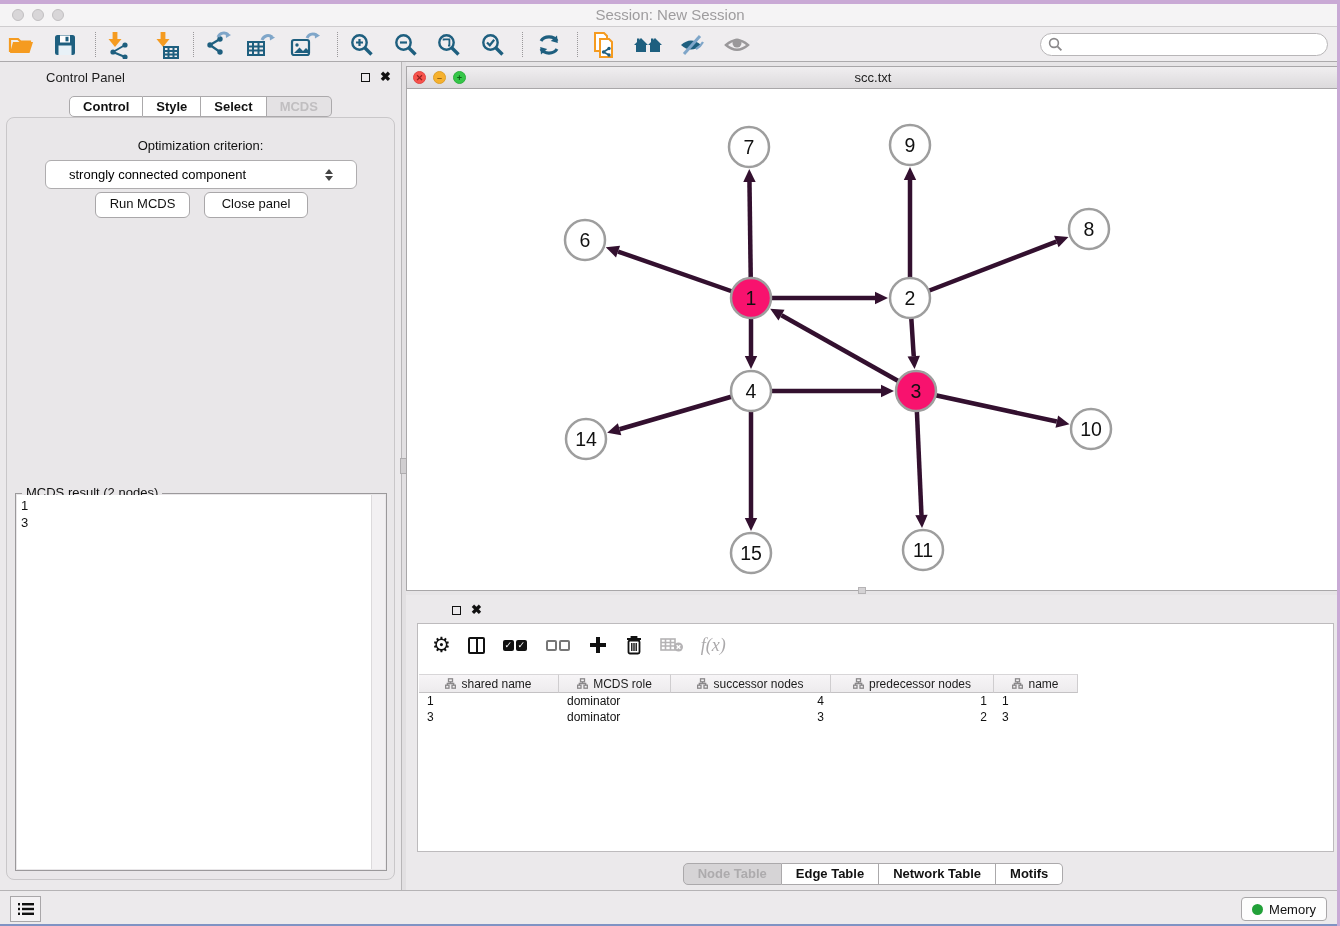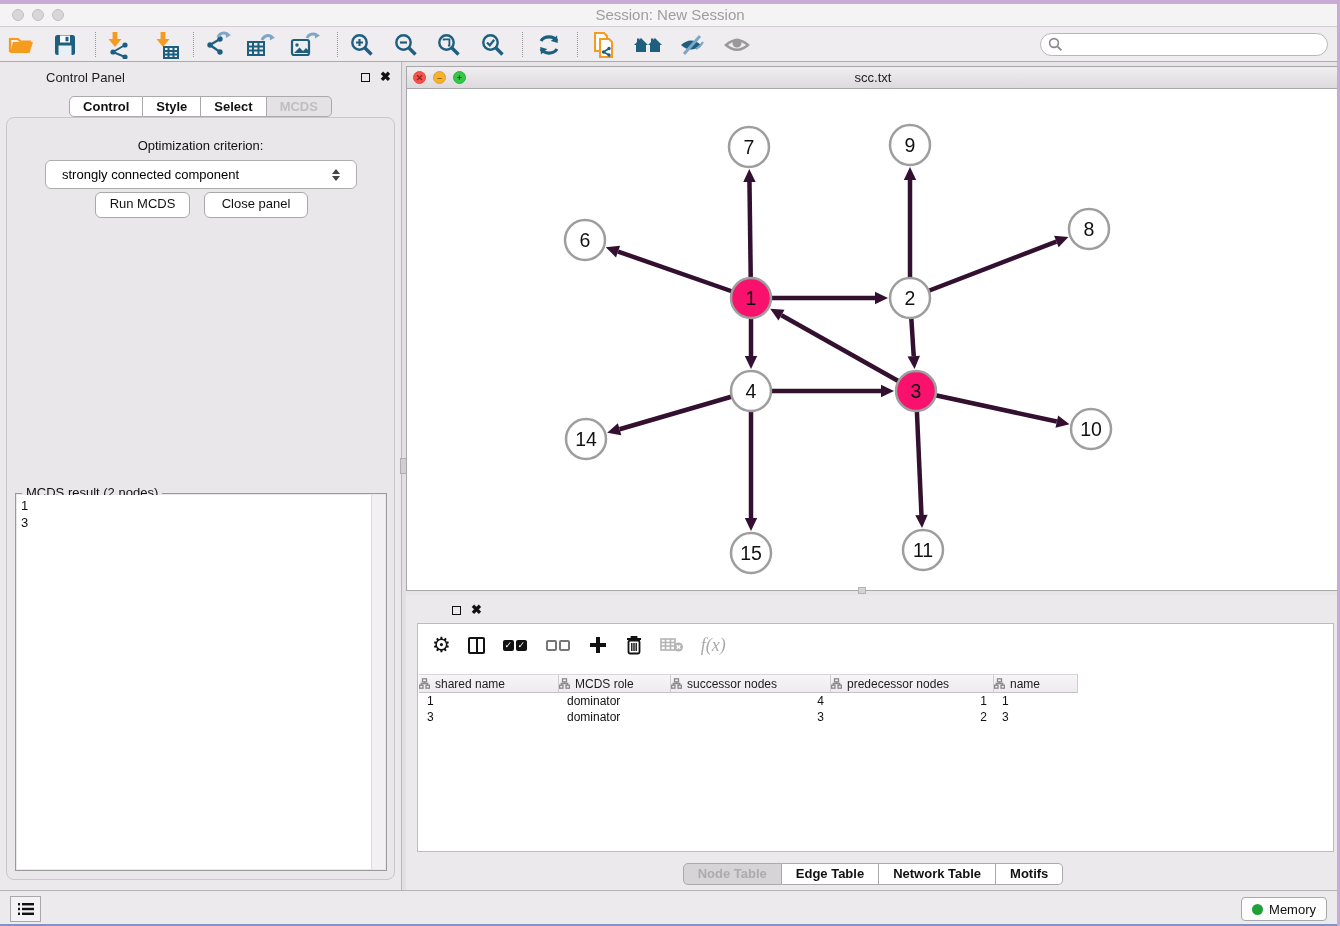--- a/index.html
+++ b/index.html
@@ -30,21 +30,21 @@
   .panel-head .ph-title { font-size:13px; color:#1c1c1c; flex:1; }
   .float-ic { width:9px; height:9px; border:1.5px solid #111; display:inline-block; margin-right:10px; }
   .close-ic { font-size:13px; font-weight:bold; color:#111; line-height:10px; }
   #control-tabs { position:absolute; left:0; top:96px; width:401px; display:flex; justify-content:center; }
   .ctab { height:21px; line-height:19px; padding:0 13px; background:#fff; border:1px solid #ABA9AB; border-left:none; font-size:13px; font-weight:600; color:#111; }
   .ctab:first-child { border-left:1px solid #ABA9AB; border-radius:5px 0 0 5px; }
   .ctab:last-child { border-radius:0 5px 5px 0; }
   .ctab.sel { background:#E4E2E4; color:#C0BEC0; }
   #cp-body { position:absolute; left:6px; top:117px; width:389px; height:763px; background:#E9E7E9; border:1px solid #C9C7C9; border-radius:8px; }
   #opt-label { position:absolute; left:0; top:20px; width:100%; text-align:center; font-size:13px; color:#111; }
-  #criterion { position:absolute; left:38px; top:42px; width:312px; height:29px; background:#fff; border:1px solid #AFADAF; border-radius:6px; display:flex; align-items:center; padding:0 16px; font-size:13px; }
+  #criterion { position:absolute; left:38px; top:42px; width:312px; height:29px; background:#fff; border:1px solid #AFADAF; border-radius:6px; display:flex; align-items:center; padding:0 23px; font-size:13px; }
   #criterion .val { flex:1; }
   .stepper { display:flex; flex-direction:column; gap:2px; align-items:center; }
   .stepper i { width:0; height:0; border-left:4px solid transparent; border-right:4px solid transparent; display:block; }
   .stepper .up { border-bottom:5px solid #444; }
   .stepper .dn { border-top:5px solid #444; }
   .btn { position:absolute; top:74px; height:26px; background:#fff; border:1px solid #A9A7A9; border-radius:6px; font-size:13px; color:#111; text-align:center; line-height:21px; }
   #run-btn { left:88px; width:95px; }
   #closep-btn { left:197px; width:104px; }
   #result-box { position:absolute; left:8px; top:375px; width:372px; height:378px; border:1px solid #9B999B; background:#E9E7E9; }
   #result-legend { position:absolute; left:6px; top:-9px; background:#E9E7E9; padding:0 4px; font-size:13px; color:#111; }
@@ -73,21 +73,21 @@
   .tpi { display:flex; align-items:center; justify-content:center; height:26px; }
   #gear-ic { font-size:21px; color:#111; }
   #colpane-ic { width:17px; height:17px; border:2px solid #111; border-radius:2px; position:relative; }
   #colpane-ic::after { content:""; position:absolute; left:6px; top:0; width:2px; height:13px; background:#111; }
   .cb { width:11px; height:11px; display:inline-block; margin:0 1px; }
   .cb.on { background:#111; color:#fff; font-size:9px; line-height:11px; text-align:center; border-radius:2px; }
   .cb.off { border:2px solid #777; border-radius:2px; background:#fff; }
   #fx-label { font-family:"Liberation Serif", serif; font-style:italic; font-size:18px; color:#ABA9AB; }
   #node-table { position:absolute; left:1px; top:50px; width:660px; }
   .thead { display:flex; height:19px; }
-  .th { background:linear-gradient(#F7F5F7,#EDEBED); border-right:1px solid #CFCDCF; border-top:1px solid #D8D6D8; border-bottom:1px solid #C4C2C4; display:flex; align-items:center; justify-content:flex-start; gap:5px; font-size:12px; color:#1c1c1c; }
+  .th { background:linear-gradient(#F7F5F7,#EDEBED); border-right:1px solid #CFCDCF; border-top:1px solid #D8D6D8; border-bottom:1px solid #C4C2C4; display:flex; align-items:center; justify-content:center; gap:5px; font-size:12px; color:#1c1c1c; }
   .tr { display:flex; height:16px; align-items:center; }
   .td { font-size:12px; color:#111; overflow:hidden; white-space:nowrap; }
   .al { text-align:left; padding-left:8px; }
   .ar { text-align:right; padding-right:7px; }
   #tp-tabs { position:absolute; left:0; bottom:5px; width:934px; display:flex; justify-content:center; }
   .ttab { height:22px; line-height:20px; padding:0 14px; background:#fff; border:1px solid #ABA9AB; border-left:none; font-size:13px; font-weight:600; color:#111; }
   .ttab:first-child { border-left:1px solid #ABA9AB; border-radius:5px 0 0 5px; }
   .ttab:last-child { border-radius:0 5px 5px 0; }
   .ttab.sel { background:#D6D4D6; color:#ADABAD; }
 

